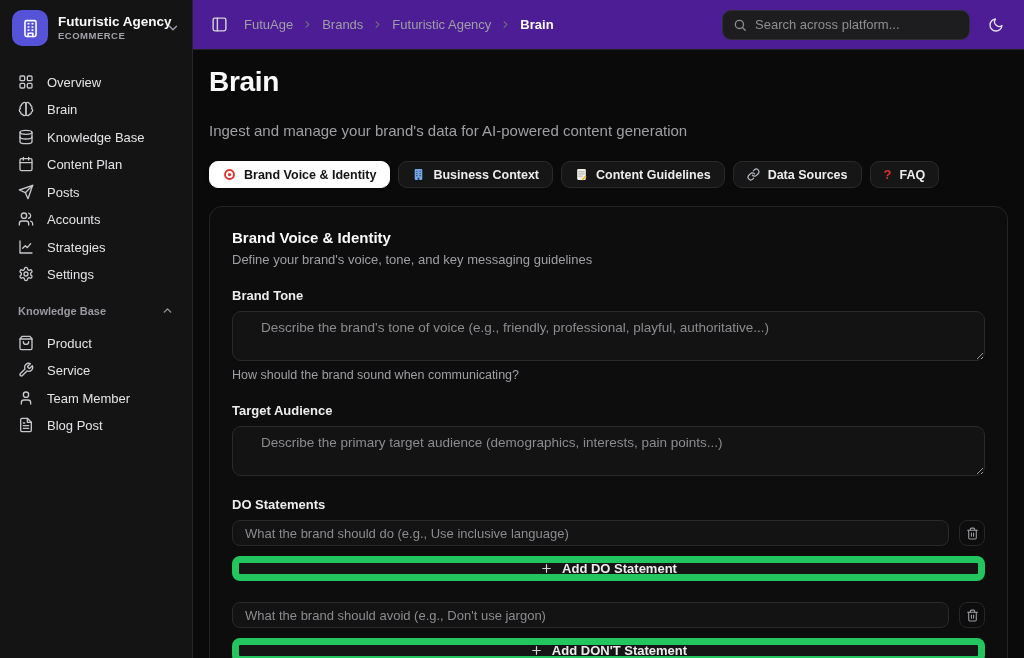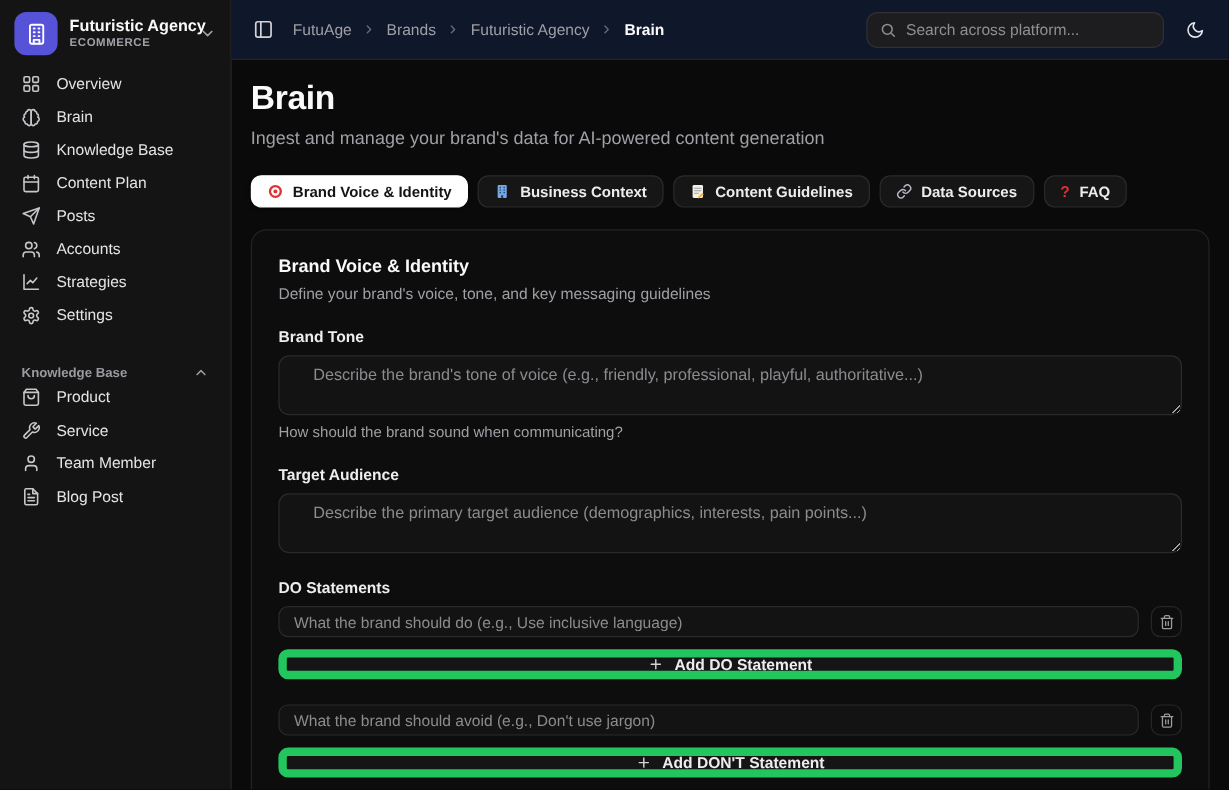--- a/index.html
+++ b/index.html
@@ -10,48 +10,48 @@
   
   .sidebar { width:193px; flex-shrink:0; background:#141414; border-right:1px solid #262626; }
   .sb-header { display:flex; align-items:center; gap:10px; padding:10px 12px; height:56px; cursor:pointer; }
   .logo { width:36px; height:36px; border-radius:10px; background:#5753d9; display:flex;
     align-items:center; justify-content:center; color:#fff; flex-shrink:0; }
   .brand-text { line-height:1.15; min-width:0; }
   .brand-name { font-size:13.5px; font-weight:700; color:#fafafa; white-space:nowrap; }
   .brand-sub { font-size:9.5px; font-weight:700; color:#a1a1aa; letter-spacing:.5px; margin-top:2px; }
   .sb-chev { margin-left:auto; color:#a1a1aa; display:flex; }
   .nav { padding:6px 10px 0; }
-  .nav-item { display:flex; align-items:flex-start; gap:13px; height:27.5px; padding:0 8px;
+  .nav-item { display:flex; align-items:flex-end; gap:13px; height:27.5px; padding:0 8px;
     border-radius:7px; color:#e4e4e7; font-size:13px; cursor:pointer; }
   .nav-icon { display:flex; color:#c6c6cb; flex-shrink:0; }
   .section-head { display:flex; align-items:center; margin-top:18px; padding:4px 8px 6px;
     color:#9a9aa1; font-size:11px; font-weight:600; cursor:pointer; }
   .section-head .sb-chev { color:#9a9aa1; }
 
   
   .main { flex:1; display:flex; flex-direction:column; min-width:0; }
-  .topbar { height:50px; flex-shrink:0; background:#0f172a; border-bottom:1px solid #232323;
+  .topbar { height:50px; flex-shrink:0; background:#4c1d95; border-bottom:1px solid #232323;
     display:flex; align-items:center; padding:0 16px; gap:14px; }
   .panel-btn { display:flex; color:#d4d4d8; background:none; border:none; cursor:pointer; padding:2px; }
   .breadcrumb { display:flex; align-items:center; gap:9px; font-size:13px; color:#9f9fa5; }
   .crumb { cursor:pointer; white-space:nowrap; }
   .crumb-sep { display:flex; color:#6b6b72; }
   .crumb-current { color:#fafafa; font-weight:600; }
   .search { margin-left:auto; width:248px; height:30px; background:#1d1d1f; border:1px solid #303034;
     border-radius:9px; display:flex; align-items:center; gap:8px; padding:0 10px; }
   .search svg { color:#8e8e93; flex-shrink:0; }
   .search input { flex:1; min-width:0; background:transparent; border:none; outline:none;
     color:#e4e4e7; font-size:13px; font-family:inherit; }
   .search input::placeholder { color:#8e8e93; }
   .moon-btn { display:flex; color:#e4e4e7; background:none; border:none; cursor:pointer; padding:4px; }
 
   
   .content { flex:1; padding:16px 16px 0; overflow:hidden; }
   h1.page-title { font-size:28px; font-weight:700; color:#fafafa; letter-spacing:-.3px; }
-  .page-sub { margin-top:9px; font-size:15px; color:#9f9fa5; }
+  .page-sub { margin-top:24px; font-size:15px; color:#9f9fa5; }
   .tabs { display:flex; gap:8px; margin-top:22px; }
   .tab { height:27px; padding:0 13px; border-radius:9px; background:#161616; border:1px solid #2a2a2a;
     color:#ededed; font-size:12.5px; font-weight:600; display:flex; align-items:center; gap:8px;
     cursor:pointer; white-space:nowrap; }
   .tab.active { background:#fff; border-color:#fff; color:#141414; box-shadow:0 1px 3px rgba(0,0,0,.5); }
   .tab-ico { display:flex; align-items:center; font-size:12px; }
   .q-red { color:#e03131; font-weight:800; font-size:13px; }
 
   .card { margin-top:18px; border:1px solid #242424; border-radius:13px; background:#0d0d0d;
     padding:22px; height:600px; }

